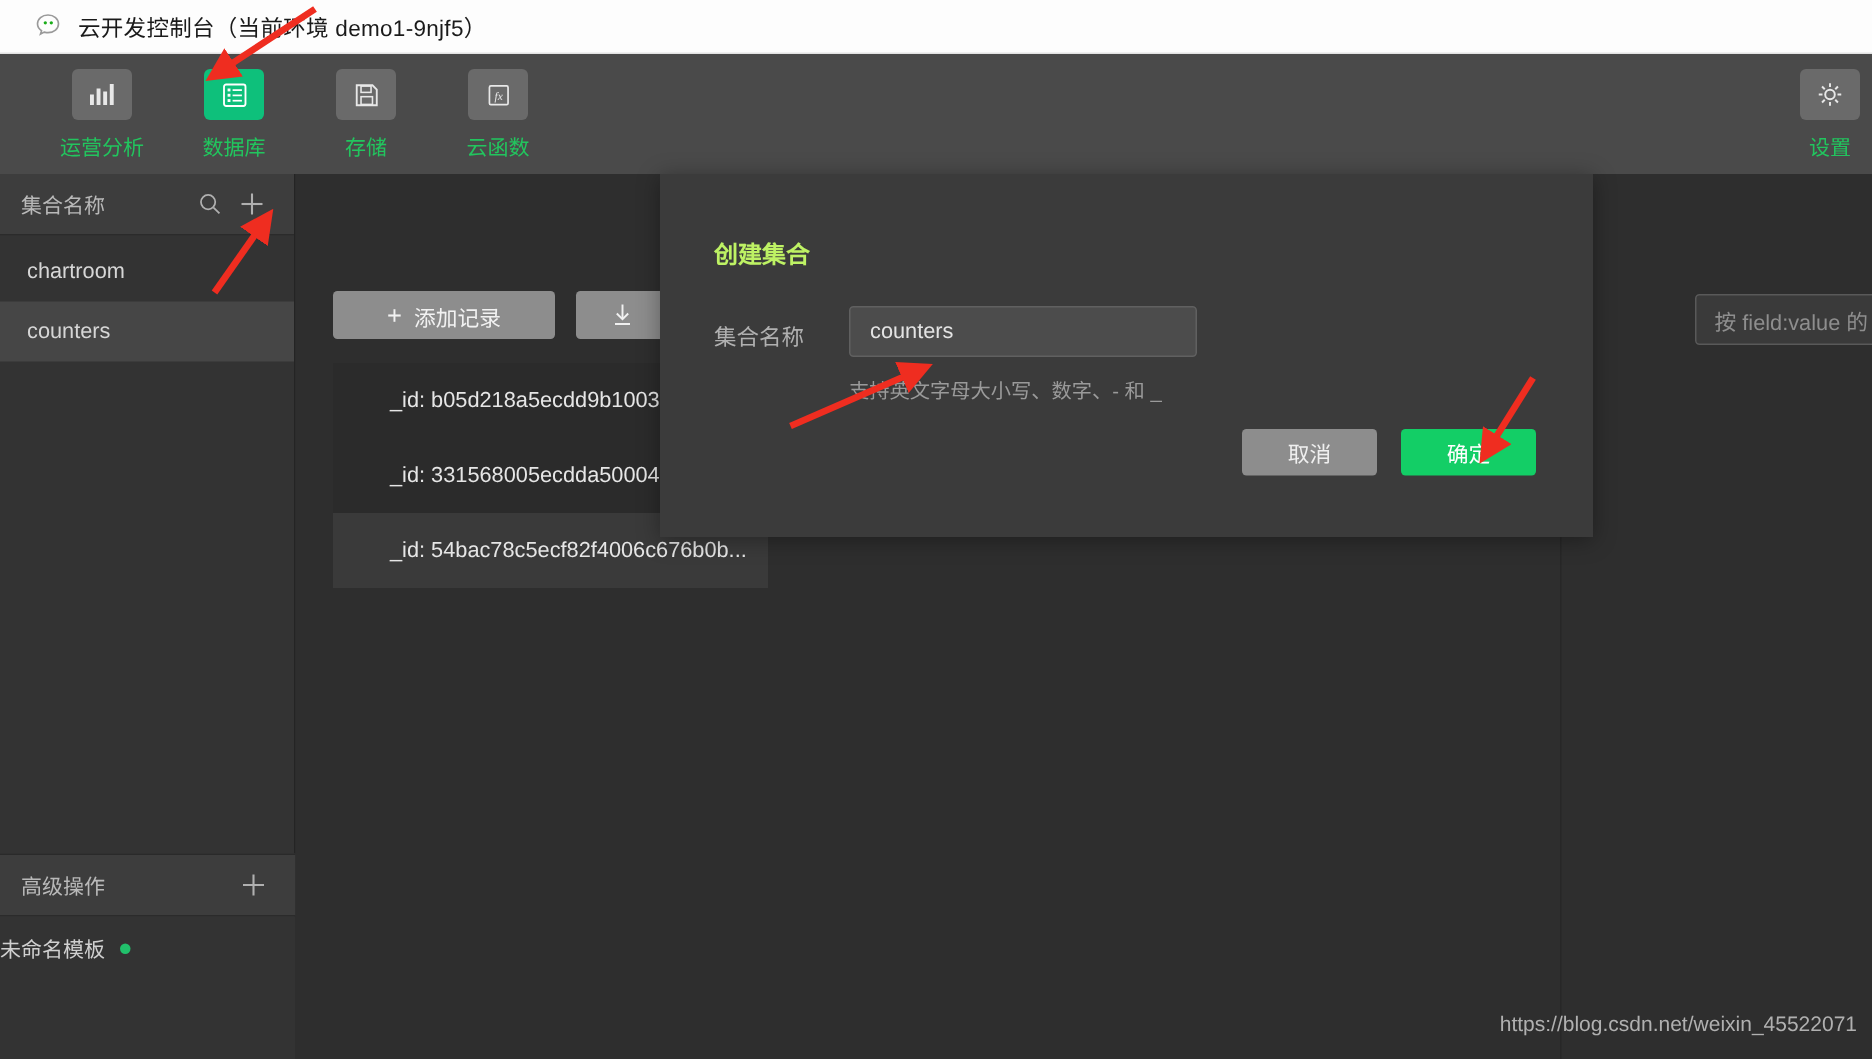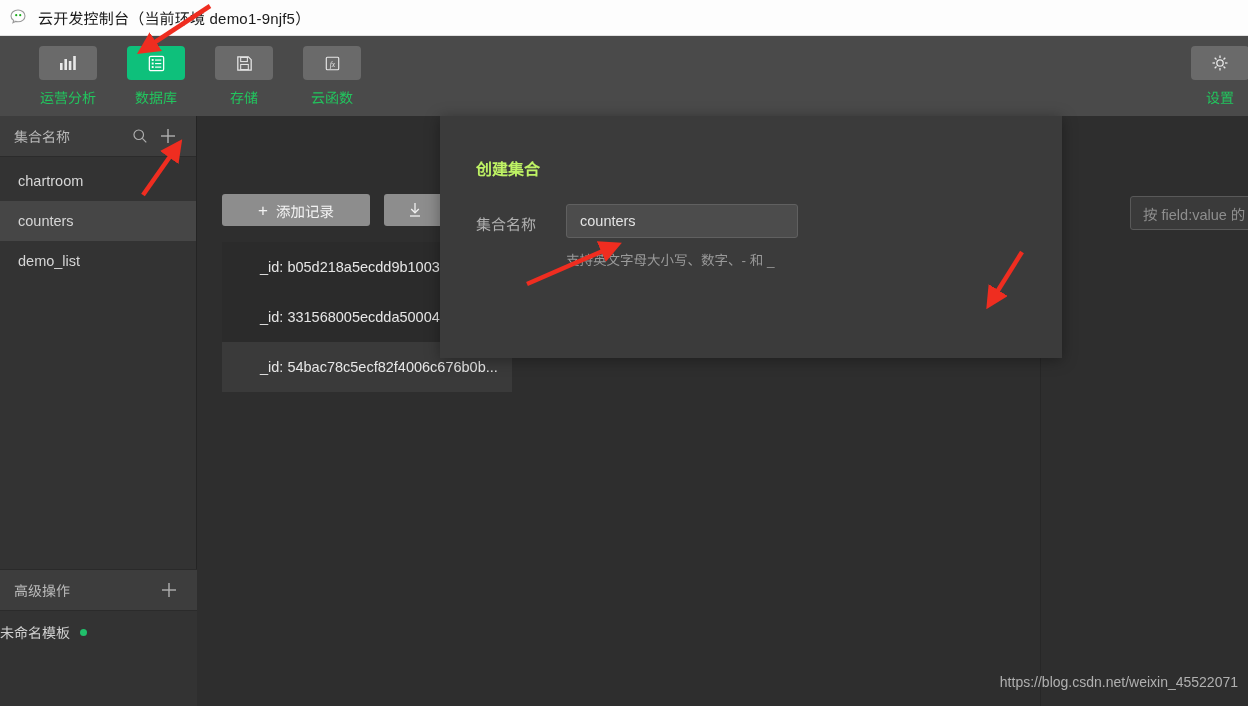--- a/index.html
+++ b/index.html
@@ -24,21 +24,21 @@
   
   .titlebar {
     position: absolute;
     left: 0; top: 0;
     width: 1248px;
     height: 36px;
     background: #fdfdfd;
     border-bottom: 1px solid #e2e2e2;
     display: flex;
     align-items: center;
-    padding-left: 8px;
+    padding-left: 22px;
     box-sizing: border-box;
   }
   .logo {
     width: 24px;
     height: 24px;
     margin-right: 6px;
     flex: 0 0 auto;
     display: flex;
     align-items: center;
     justify-content: center;
@@ -66,21 +66,21 @@
     padding-top: 10px;
   }
   .nav-item {
     width: 88px;
     display: flex;
     flex-direction: column;
     align-items: center;
     cursor: pointer;
   }
   .nav-icon {
-    width: 58px;
+    width: 40px;
     height: 34px;
     border-radius: 4px;
     background: #6a6a6a;
     display: flex;
     align-items: center;
     justify-content: center;
     margin-bottom: 7px;
   }
   .nav-item.active .nav-icon {
     background: #0ec07b;
@@ -518,23 +518,20 @@
         </div>
       </div>
 
       <div class="coll-list">
         <div class="coll-item">
           <span>chartroom</span>
         </div>
         <div class="coll-item selected">
           <span>counters</span>
         </div>
-        <div class="coll-item">
-          <span>demo_list</span>
-        </div>
       </div>
 
       <div class="side-bottom">
         <div class="adv-header">
           <div class="adv-title">高级操作</div>
           <div class="side-header-icon">
             <svg width="20" height="20" viewBox="0 0 20 20">
               <line x1="10" y1="3" x2="10" y2="17" stroke="#b0b0b0" stroke-width="1.4"></line>
               <line x1="3" y1="10" x2="17" y2="10" stroke="#b0b0b0" stroke-width="1.4"></line>
             </svg>
@@ -594,20 +591,24 @@
     <div class="modal-field">
       <div class="field-label">集合名称</div>
       <div class="field-col">
         <div class="field-input" title="集合名称">
           <span>counters</span>
         </div>
         <div class="field-hint">支持英文字母大小写、数字、- 和 _</div>
       </div>
     </div>
 
+    <div class="modal-actions">
+      <div class="btn-cancel">取消</div>
+      <div class="btn-ok">确定</div>
+    </div>
   </div>
 
   <svg class="arrows" viewBox="0 0 1248 706">
     <defs>
       <marker id="ah" markerWidth="5" markerHeight="5" refX="2.6" refY="2.5" orient="auto">
         <path d="M0,0 L5,2.5 L0,5 z" fill="#ef2d20"></path>
       </marker>
     </defs>
     <line x1="210" y1="6" x2="146" y2="48" stroke="#ef2d20" stroke-width="4.5" marker-end="url(#ah)"></line>
     <line x1="143" y1="195" x2="176" y2="148" stroke="#ef2d20" stroke-width="4.5" marker-end="url(#ah)"></line>

